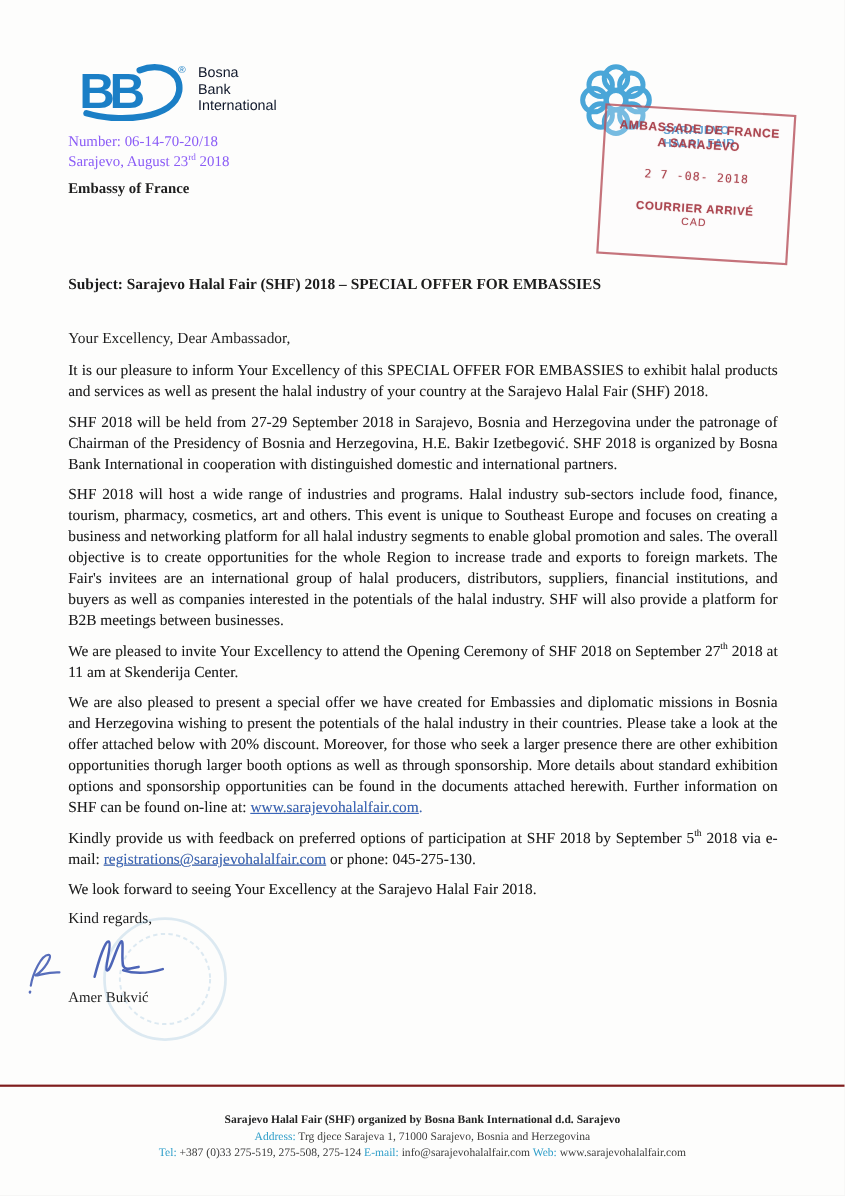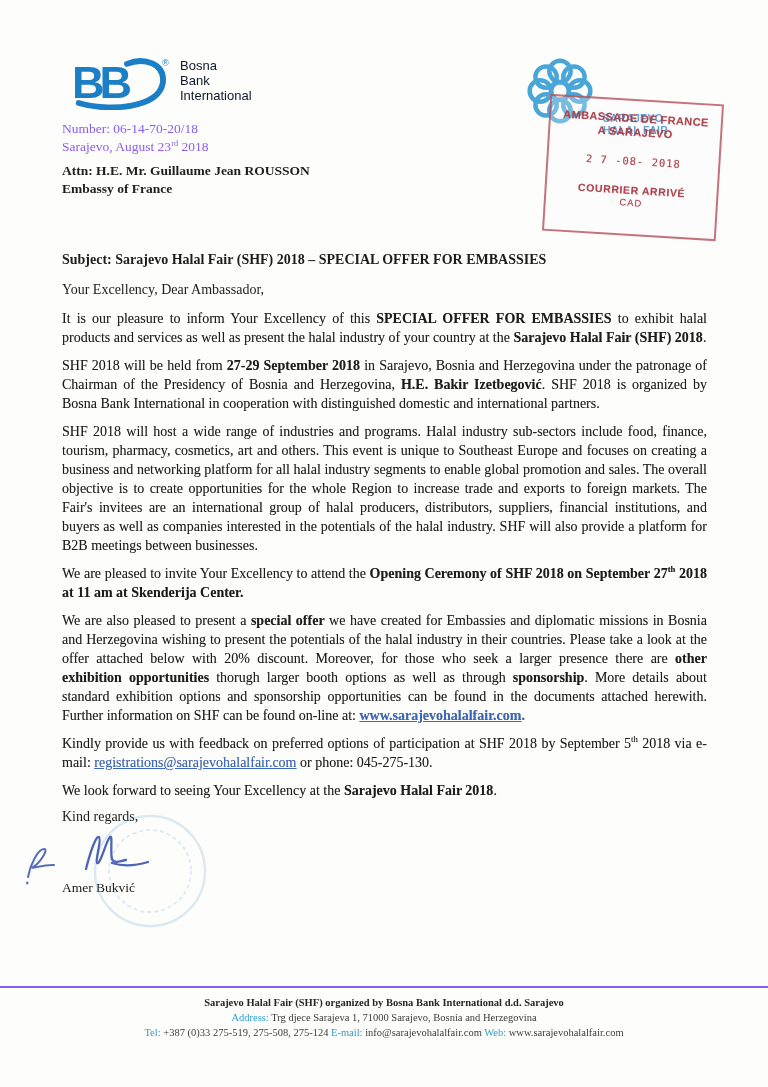--- a/index.html
+++ b/index.html
@@ -26,39 +26,39 @@
   .stamp .st1 { font-size:11px; font-weight:bold; letter-spacing:.4px; line-height:14px; }
   .stamp .stdate { margin-top:16px; font-family:"DejaVu Sans Mono", monospace; font-size:10.5px; letter-spacing:1px; }
   .stamp .st2 { margin-top:17px; font-size:10.5px; font-weight:bold; letter-spacing:.6px; }
   .stamp .st3 { font-size:9.5px; letter-spacing:1px; margin-top:1px; }
 
   
   .recipient { position:absolute; left:62px; top:162px; font-weight:bold; font-size:13.5px; line-height:17.5px; color:#1e1e1e; }
 
   
   .bodyblock { position:absolute; left:62px; top:252px; width:645px; }
-  .subject { font-weight:bold; font-size:14px; margin-bottom:14px; }
+  .subject { font-weight:bold; font-size:14px; margin-bottom:33px; }
   .salutation { font-size:14px; margin-bottom:11px; }
   p.para { font-size:14px; line-height:19px; text-align:justify; margin-bottom:9px; text-shadow:0 0 .4px rgba(25,25,25,.35); }
-  .b { font-weight:bold; }
+  .b { font-weight:normal; }
   .lnk { color:#3a66bb; }
   .und { text-decoration:underline; }
 
   
   .closing { position:relative; }
   .valediction { font-size:14px; }
   .sig-wrap { position:relative; height:52px; width:200px; }
   .seal { position:absolute; left:28px; top:-14px; opacity:.20; }
   .signature { position:absolute; left:6px; top:0; }
   .signer { font-size:13.5px; line-height:17px; margin-top:2px; }
   .role { font-size:13.5px; line-height:17px; }
   .paraph { position:absolute; left:-42px; top:28px; }
 
   
-  .footer { position:absolute; left:0; right:0; top:986px; border-top:2px solid #8b5cf6; padding-top:7px;
+  .footer { position:absolute; left:0; right:0; top:986px; border-top:2px solid #7f1d1d; padding-top:23px;
             text-align:center; font-size:10.5px; line-height:15px; color:#3c3c3c; }
   .footer .f1 { color:#262626; font-weight:bold; }
   .flabel { color:#2f9ec9; }
 </style>
 </head>
 <body>
 
 <div class="page">
 
   <div class="letterhead">
@@ -105,21 +105,20 @@
 
   <div class="stamp">
     <div class="st1">AMBASSADE DE FRANCE</div>
     <div class="st1">A SARAJEVO</div>
     <div class="stdate">2 7  -08-  2018</div>
     <div class="st2">COURRIER ARRIVÉ</div>
     <div class="st3">CAD</div>
   </div>
 
   <div class="recipient">
-    <div>Attn: H.E. Mr. Guillaume Jean ROUSSON</div>
     <div>Embassy of France</div>
   </div>
 
   <div class="bodyblock">
     <div class="subject">Subject: Sarajevo Halal Fair (SHF) 2018 – SPECIAL OFFER FOR EMBASSIES</div>
     <div class="salutation">Your Excellency, Dear Ambassador,</div>
     <p class="para"><span>It is our pleasure to inform Your Excellency of this </span><span class="b">SPECIAL OFFER FOR EMBASSIES</span><span> to exhibit halal products and services as well as present the halal industry of your country at the </span><span class="b">Sarajevo Halal Fair (SHF) 2018</span><span>.</span></p>
     <p class="para"><span>SHF 2018 will be held from </span><span class="b">27-29 September 2018</span><span> in Sarajevo, Bosnia and Herzegovina under the patronage of Chairman of the Presidency of Bosnia and Herzegovina, </span><span class="b">H.E. Bakir Izetbegović</span><span>. SHF 2018 is organized by Bosna Bank International in cooperation with distinguished domestic and international partners.</span></p>
     <p class="para"><span>SHF 2018 will host a wide range of industries and programs. Halal industry sub-sectors include food, finance, tourism, pharmacy, cosmetics, art and others. This event is unique to Southeast Europe and focuses on creating a business and networking platform for all halal industry segments to enable global promotion and sales. The overall objective is to create opportunities for the whole Region to increase trade and exports to foreign markets. The Fair's invitees are an international group of halal producers, distributors, suppliers, financial institutions, and buyers as well as companies interested in the potentials of the halal industry. SHF will also provide a platform for B2B meetings between businesses.</span></p>
     <p class="para"><span>We are pleased to invite Your Excellency to attend the </span><span class="b">Opening Ceremony of SHF 2018 on September 27</span><sup class="b">th</sup><span class="b"> 2018 at 11 am at Skenderija Center.</span></p>

